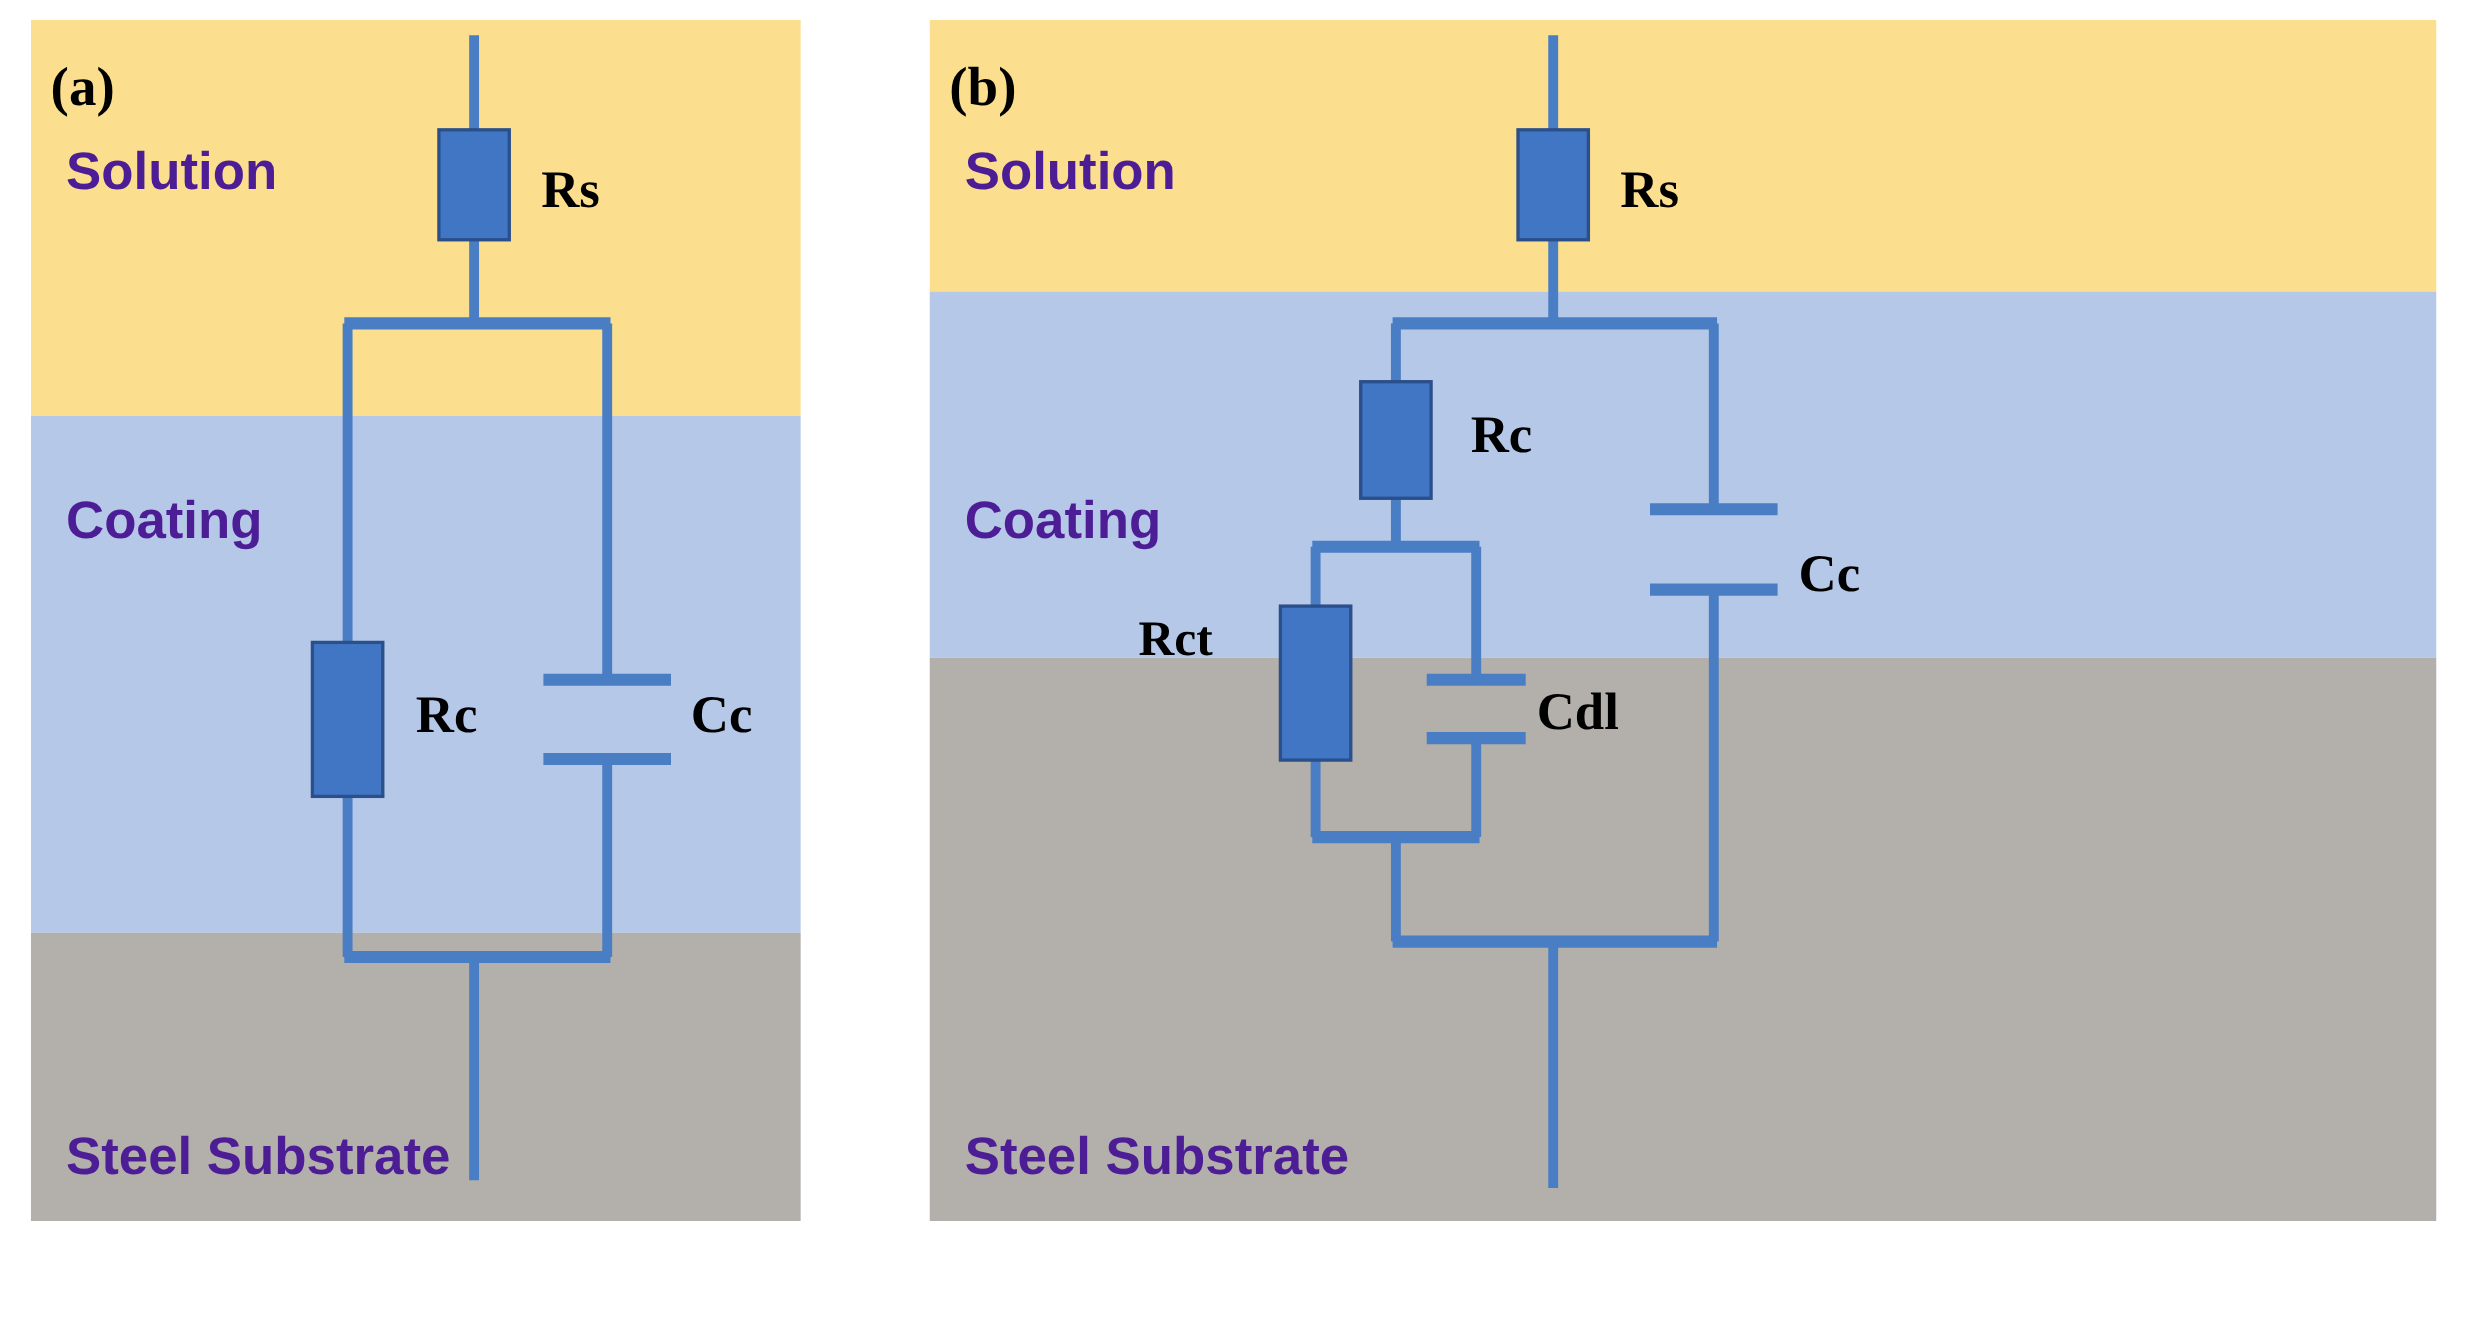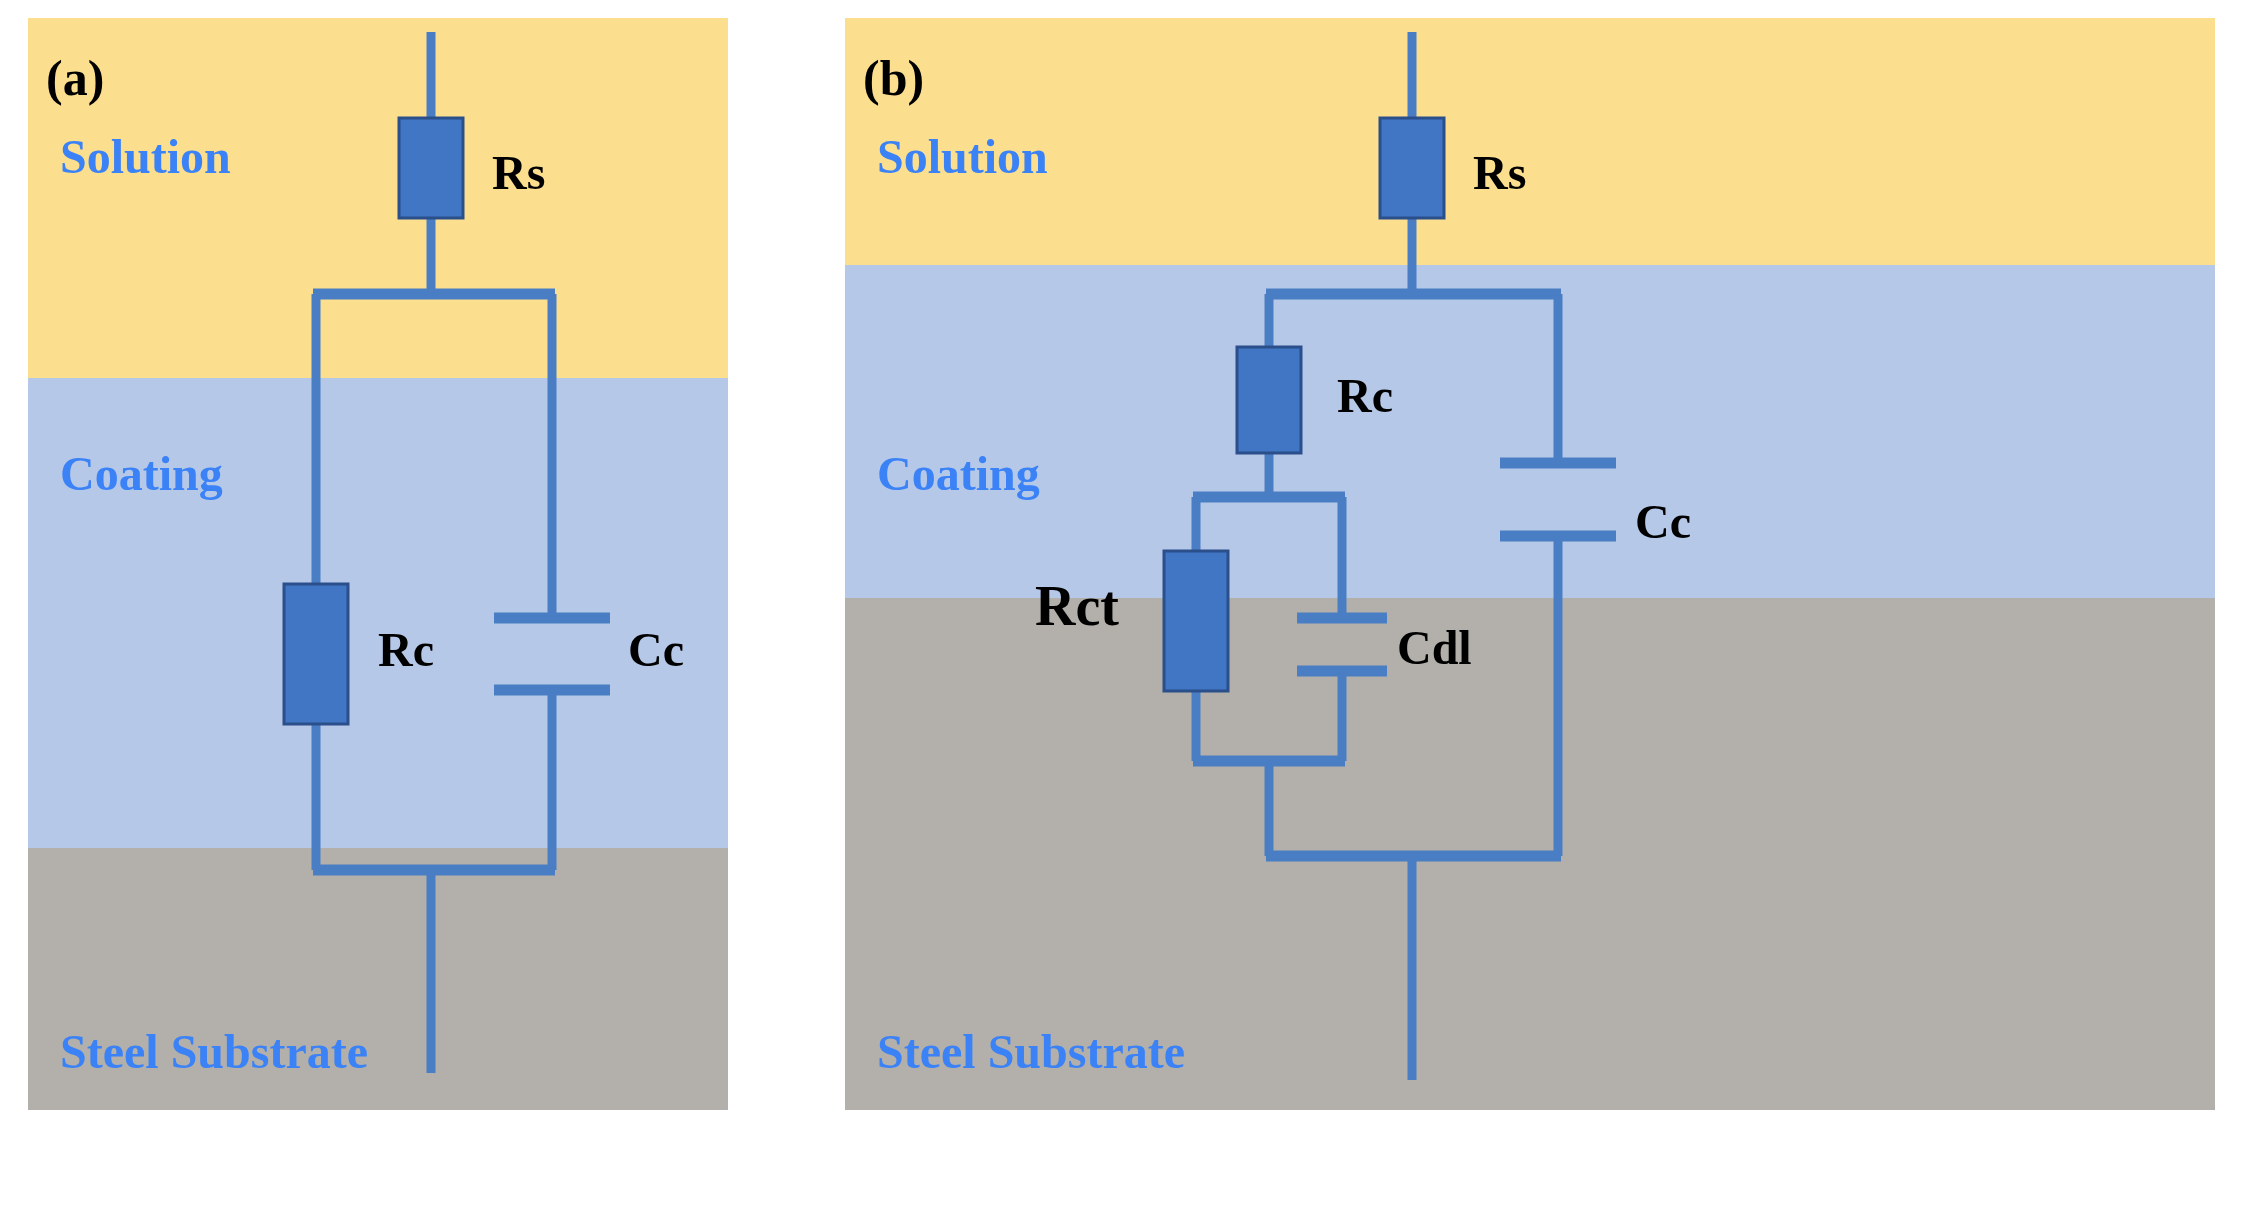--- a/index.html
+++ b/index.html
@@ -10,23 +10,23 @@
   #panel-a{left:28px;width:700px;}
   #panel-b{left:845px;width:1370px;}
 
   .layer{position:absolute;left:0;width:100%;}
   .layer-solution{top:0;}
   .layer-coating{}
   .layer-steel{}
 
   .layer-label{
     position:absolute;
-    font-family:Liberation Serif, serif;
+    font-family:Liberation Sans, sans-serif;
     font-weight:bold;
-    color:#3b82f6;
+    color:#4c1d95;
     white-space:nowrap;
     line-height:1;
   }
 
   .panel-tag{
     position:absolute;
     font-family:"Liberation Serif",serif;
     font-weight:bold;
     color:#000000;
     white-space:nowrap;
@@ -162,20 +162,20 @@
 
       <rect x="392" y="329" width="64" height="106" fill="#4176c4" stroke="#2b4f8a" stroke-width="3"></rect>
 
       <rect x="319" y="533" width="64" height="140" fill="#4176c4" stroke="#2b4f8a" stroke-width="3"></rect>
     </svg>
 
     <div class="comp-label" style="left:628px;top:131px;font-size:48px;">Rs</div>
 
     <div class="comp-label" style="left:492px;top:354px;font-size:48px;">Rc</div>
 
-    <div class="comp-label" style="left:190px;top:560px;font-size:56px;">Rct</div>
+    <div class="comp-label" style="left:190px;top:540px;font-size:45px;">Rct</div>
 
     <div class="comp-label" style="left:552px;top:606px;font-size:48px;">Cdl</div>
 
     <div class="comp-label" style="left:790px;top:480px;font-size:48px;">Cc</div>
   </div>
 
 </div>
 
 </body></html>

